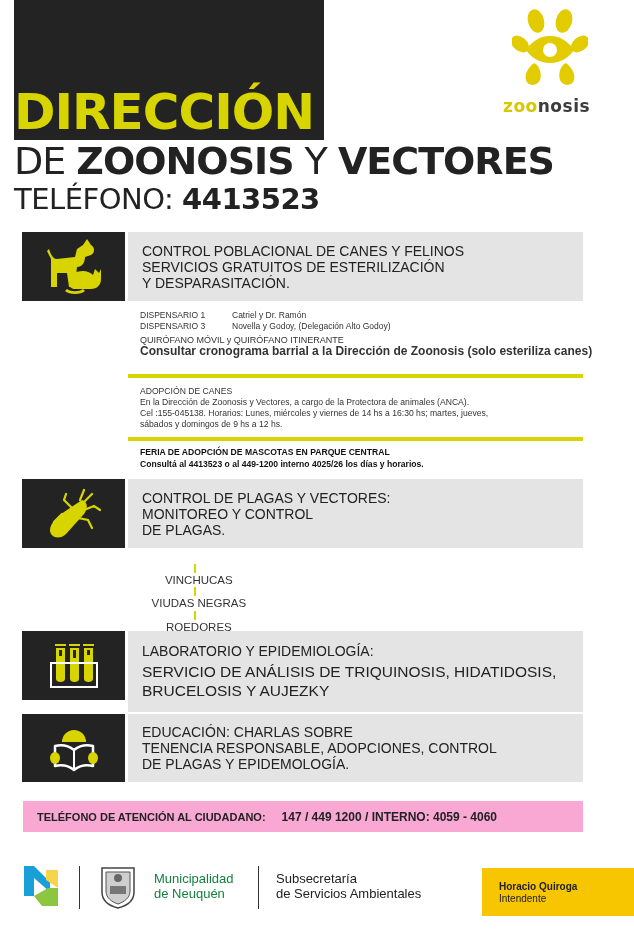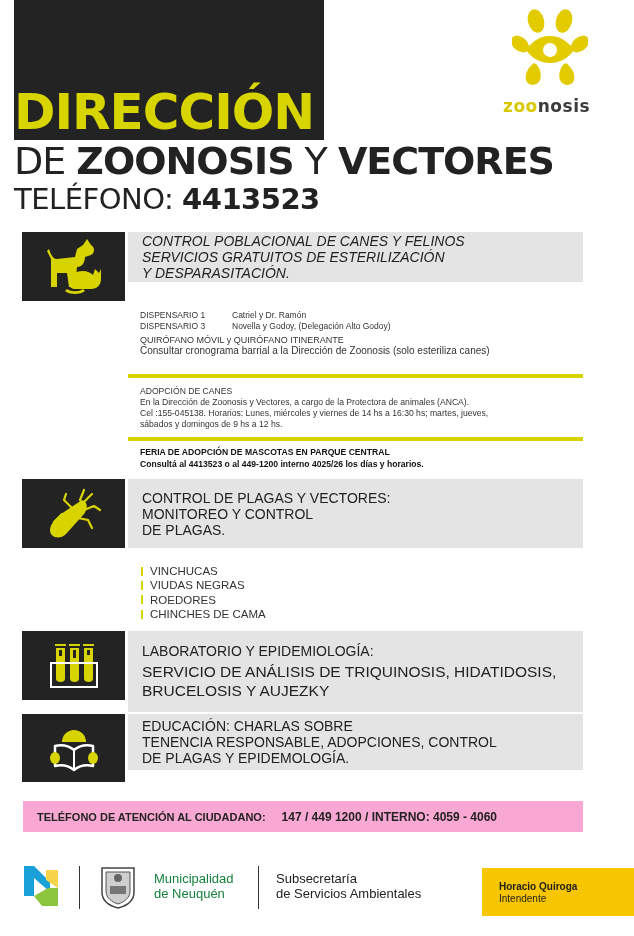--- a/index.html
+++ b/index.html
@@ -22,30 +22,30 @@
   .section { position: absolute; left: 22px; width: 561px; }
   .icon-box { position: absolute; left: 0; top: 0; width: 103px; background: #232323; display: flex; align-items: center; justify-content: center; }
   .band { position: absolute; left: 106px; top: 0; right: 0; background: #e4e4e4; padding-left: 14px; display: flex; flex-direction: column; justify-content: center; }
   .band-line { font-size: 14px; line-height: 16px; color: #222222; white-space: nowrap; }
   .band-line.big { font-size: 15.5px; line-height: 19px; }
 
   .disp { position: absolute; left: 140px; font-size: 8.5px; line-height: 11px; color: #333; }
   .disp-row { display: flex; }
   .disp-row .lab { width: 92px; }
   .quir-title { font-size: 9px; margin-top: 3px; }
-  .small-note { font-size: 10px; line-height: 10px; }
+  .small-note { font-size: 12px; line-height: 10px; font-weight: bold; }
 
   .ybar { position: absolute; left: 128px; width: 455px; height: 4px; background: #d8d400; }
 
   .adop { position: absolute; left: 140px; top: 386px; font-size: 8.6px; line-height: 11px; color: #333; }
   .feria { position: absolute; left: 140px; top: 446px; font-size: 8.6px; line-height: 12px; color: #111; font-weight: bold; }
   .feria .n { font-weight: normal; }
 
   .pests { position: absolute; left: 141px; top: 564px; font-size: 11.5px; line-height: 14.3px; color: #333; }
-  .pest { display: flex; align-items: center; }
+  .pest { display: flex; align-items: center; flex-direction: column; }
   .pest .mark { width: 2px; height: 9px; background: #d8d400; margin-right: 7px; }
 
   .phone-band { position: absolute; left: 23px; top: 801px; width: 560px; height: 31px; background: #f9a8d4; display: flex; align-items: center; padding-left: 14px; font-size: 11px; font-weight: bold; color: #222; white-space: nowrap; }
   .phone-band .num { font-size: 12px; margin-left: 16px; }
 
   .footer { position: absolute; left: 0; top: 850px; width: 634px; height: 80px; }
   .n-logo { position: absolute; left: 24px; top: 16px; width: 36px; height: 40px; }
   .vdiv { position: absolute; width: 1px; background: #333; }
   .crest { position: absolute; left: 98px; top: 14px; width: 40px; height: 45px; }
   .muni { position: absolute; left: 154px; top: 21px; font-size: 13px; line-height: 15px; color: #15803d; }
@@ -80,21 +80,21 @@
 <div class="section" style="top:232px;height:69px;">
   <div class="icon-box" style="height:69px;">
     <svg width="70" height="60" viewBox="0 0 70 60">
       <g fill="#d8d400">
         <path d="M8 14 L12 22 L12 50 L18 50 L18 36 L28 36 L30 50 L36 50 L38 30 C44 30 46 24 46 20 L52 18 C56 16 56 10 52 8 L48 2 L44 8 L38 12 L36 20 L18 22 C14 22 12 18 10 12 Z"></path>
         <path d="M30 44 C30 38 36 34 44 34 C48 34 52 36 54 38 L56 32 L60 36 L62 32 L62 42 C62 48 58 52 52 52 L36 52 C32 52 30 50 30 44 Z"></path>
         <path d="M26 54 C30 58 42 58 46 54 L44 52 C40 55 32 55 28 52 Z"></path>
       </g>
     </svg>
   </div>
-  <div class="band" style="height:50px;font-style:italic;">
+  <div class="band" style="height:69px;">
     <div class="band-line">CONTROL POBLACIONAL DE CANES Y FELINOS</div>
     <div class="band-line">SERVICIOS GRATUITOS DE ESTERILIZACIÓN</div>
     <div class="band-line">Y  DESPARASITACIÓN.</div>
   </div>
 </div>
 
 <div class="disp" style="top:310px;">
   <div class="disp-row">
       <span class="lab">DISPENSARIO 1</span>
       <span>Catriel y Dr. Ramón</span>
@@ -187,21 +187,21 @@
 <div class="section" style="top:714px;height:68px;">
   <div class="icon-box" style="height:68px;">
     <svg width="50" height="52" viewBox="0 0 50 52">
       <path d="M13 20 A12 12 0 0 1 37 20 Z" fill="#d8d400"></path>
       <path d="M6 24 C14 22 20 24 25 28 C30 24 36 22 44 24 L44 44 C36 42 30 44 25 48 C20 44 14 42 6 44 Z" fill="none" stroke="#ffffff" stroke-width="2.5" stroke-linejoin="round"></path>
       <line x1="25" y1="28" x2="25" y2="46" stroke="#ffffff" stroke-width="2"></line>
       <ellipse cx="6" cy="36" rx="5" ry="6" fill="#d8d400"></ellipse>
       <ellipse cx="44" cy="36" rx="5" ry="6" fill="#d8d400"></ellipse>
     </svg>
   </div>
-  <div class="band" style="height:56px;">
+  <div class="band" style="height:68px;">
     <div class="band-line">EDUCACIÓN: CHARLAS SOBRE</div>
     <div class="band-line">TENENCIA RESPONSABLE, ADOPCIONES, CONTROL</div>
     <div class="band-line">DE PLAGAS Y EPIDEMOLOGÍA.</div>
   </div>
 </div>
 
 <div class="phone-band">
   <span>TELÉFONO DE ATENCIÓN AL CIUDADANO:</span>
   <span class="num">147 / 449 1200 / INTERNO: 4059 - 4060</span>
 </div>

